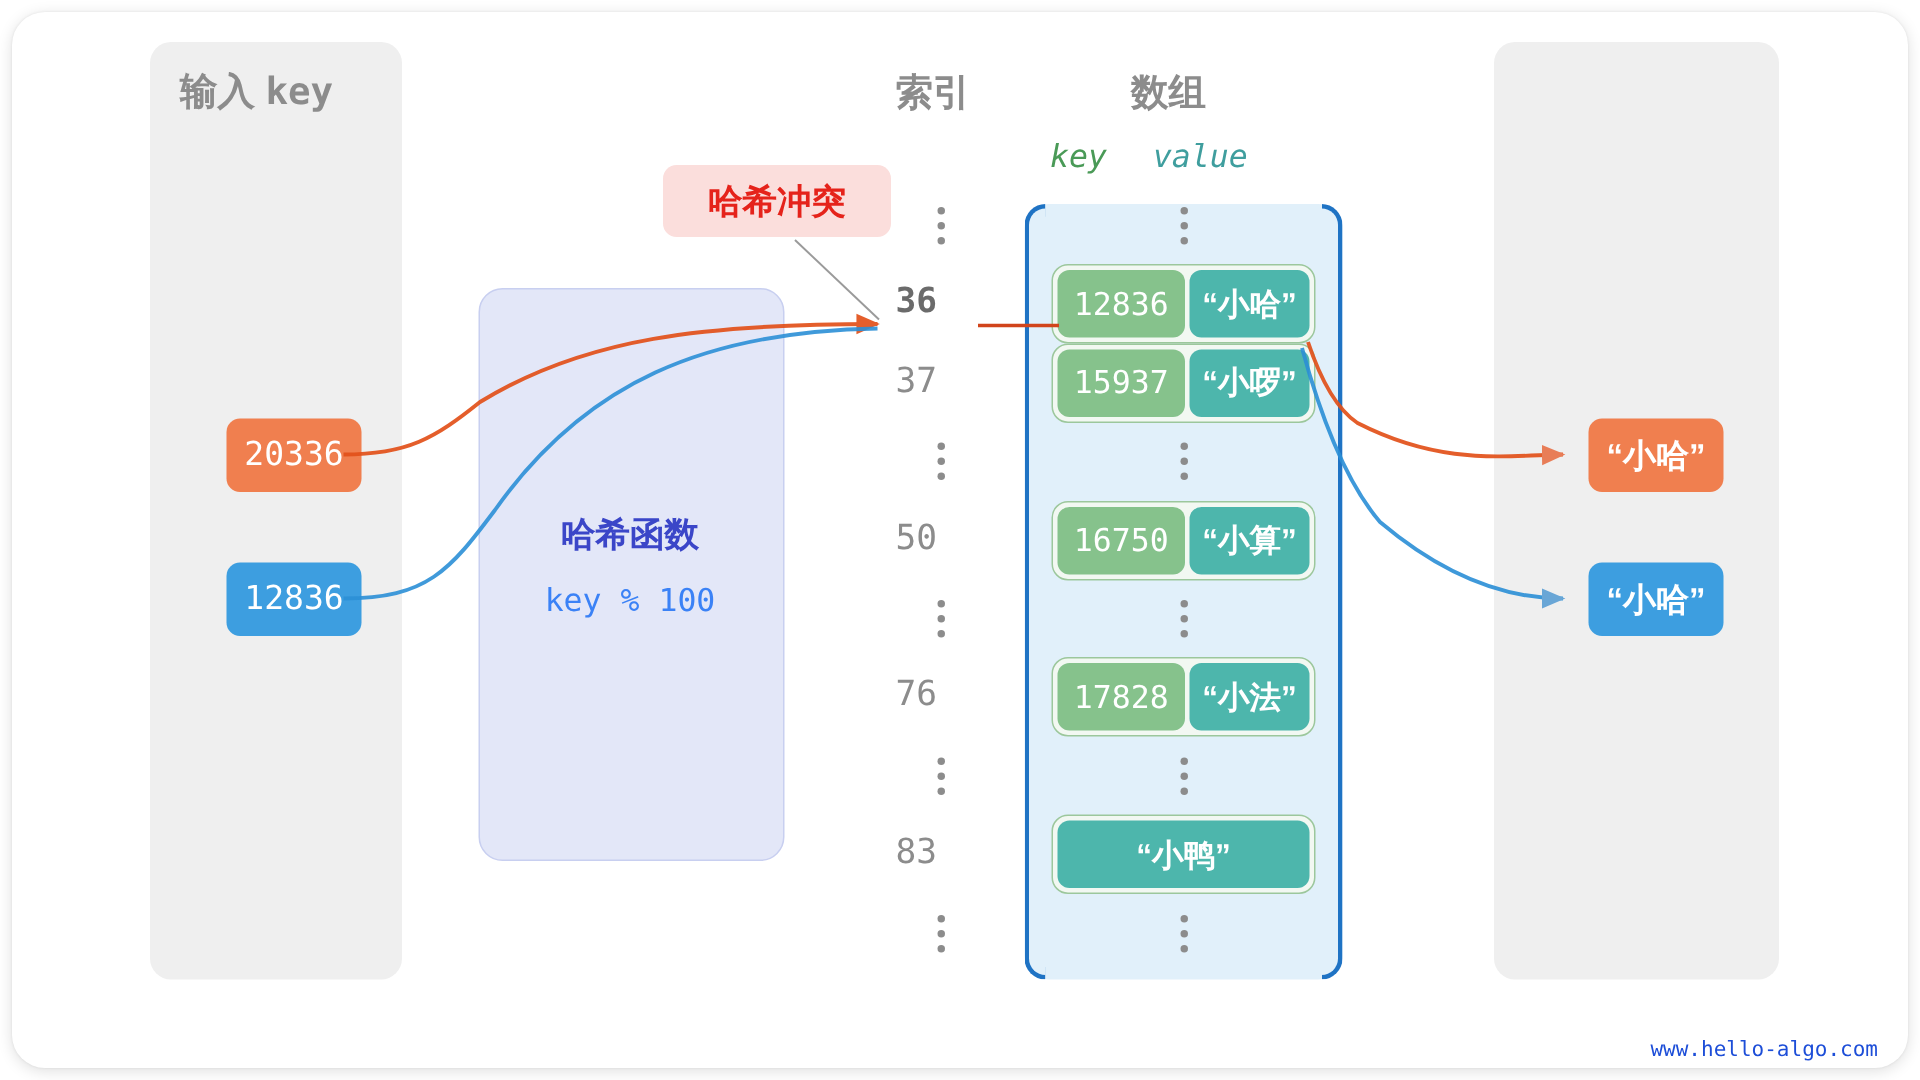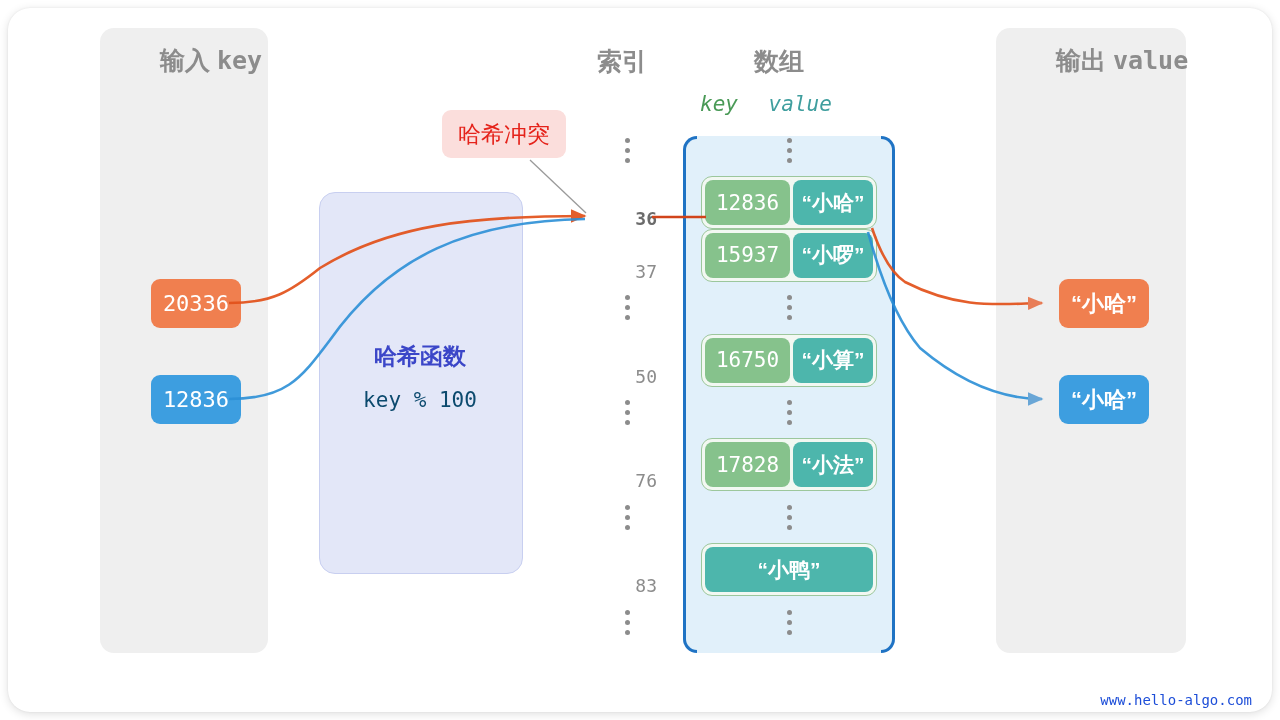--- a/index.html
+++ b/index.html
@@ -41,21 +41,20 @@
   }
   #panel-input  { left: 100px; top: 28px;  width: 168px; height: 625px; }
   #panel-output { left: 996px; top: 28px;  width: 190px; height: 625px; }
 
   .panel-title {
     position: absolute;
     color: #8c8c8c;
     font-weight: bold;
     font-size: 25px;
     white-space: nowrap;
-    margin-left: 40px;
   }
   #title-input  { left: 120px; top: 44px; }
   #title-output { left: 1016px; top: 44px; }
   .mono-part {
     font-family: "DejaVu Sans Mono", monospace;
     font-weight: bold;
   }
 
   
   .col-heading {
@@ -101,21 +100,21 @@
     color: #3b46c8;
     font-size: 23px;
     font-weight: bold;
   }
   #hash-formula {
     position: absolute;
     left: 319px;
     top: 388px;
     width: 202px;
     text-align: center;
-    color: #0c4a6e;
+    color: #3b82f6;
     font-family: "DejaVu Sans Mono", monospace;
     font-size: 21px;
   }
 
   
   .pill {
     position: absolute;
     border-radius: 9px;
     color: #ffffff;
     font-family: "DejaVu Sans Mono", monospace;
@@ -151,26 +150,25 @@
     border: 3px solid #1f73c4;
     box-sizing: border-box;
   }
   #bracket-left  { left: 683px; border-right: none; border-radius: 14px 0 0 14px; }
   #bracket-right { left: 881px; border-left: none;  border-radius: 0 14px 14px 0; }
 
   
   .index-label {
     position: absolute;
     width: 60px;
-    text-align: right;
+    text-align: left;
     left: 597px;
     color: #8c8c8c;
     font-family: "DejaVu Sans Mono", monospace;
-    font-size: 18px;
-    margin-top: 20px;
+    font-size: 23px;
   }
   .index-label.active { color: #6b6b6b; font-weight: bold; }
 
   
   .vdots {
     position: absolute;
     width: 20px;
     display: flex;
     flex-direction: column;
     align-items: center;
@@ -218,27 +216,27 @@
     background: #4db6ac;
     font-size: 21px;
     font-weight: bold;
   }
 
   
   #collision-label {
     position: absolute;
     left: 442px;
     top: 110px;
-    width: 124px;
+    width: 152px;
     height: 48px;
     background: #fbdedc;
     border-radius: 9px;
     color: #e5231b;
     font-size: 23px;
-    font-weight: normal;
+    font-weight: bold;
     display: flex;
     align-items: center;
     justify-content: center;
   }
 
   
   #watermark {
     position: absolute;
     right: 28px;
     bottom: 12px;
@@ -255,24 +253,20 @@
 <div id="canvas">
 
   <div class="card-frame"></div>
 
   <div class="grey-panel" id="panel-input"></div>
   <div class="grey-panel" id="panel-output"></div>
 
   <div class="panel-title" id="title-input">
     <span>输入</span>
     <span class="mono-part">key</span>
-  </div>
-  <div class="panel-title" id="title-output">
-    <span>输出</span>
-    <span class="mono-part">value</span>
   </div>
 
   <div class="col-heading" id="heading-index">索引</div>
   <div class="col-heading" id="heading-array">数组</div>
   <div id="kv-header">
     <span class="k">key</span>
     <span class="v">value</span>
   </div>
 
   <div id="hash-box"></div>

